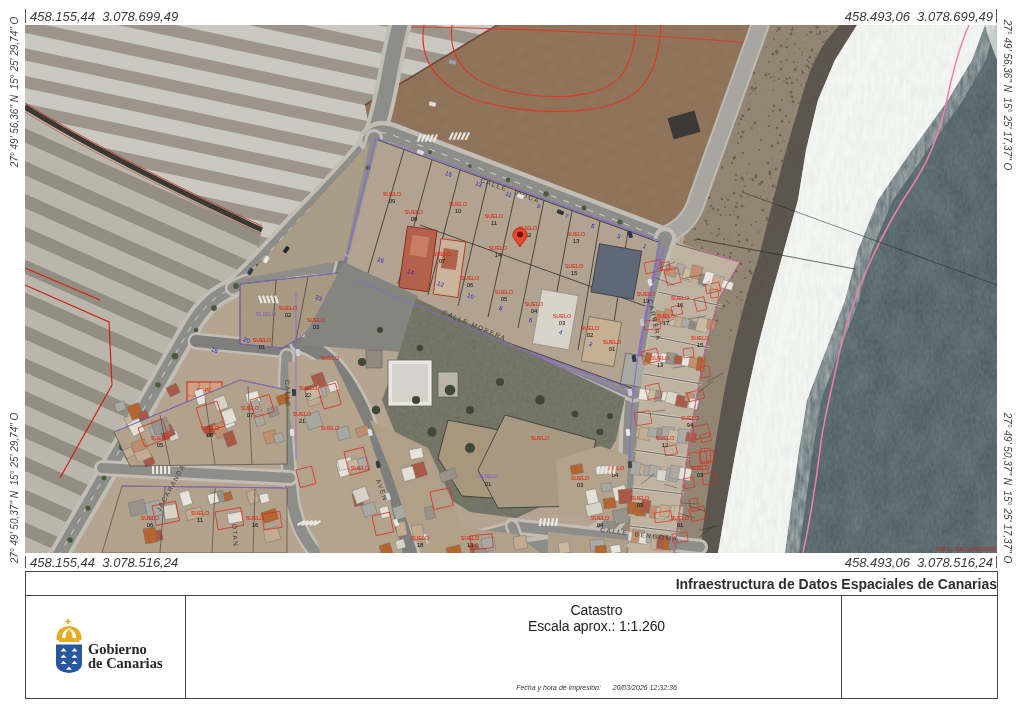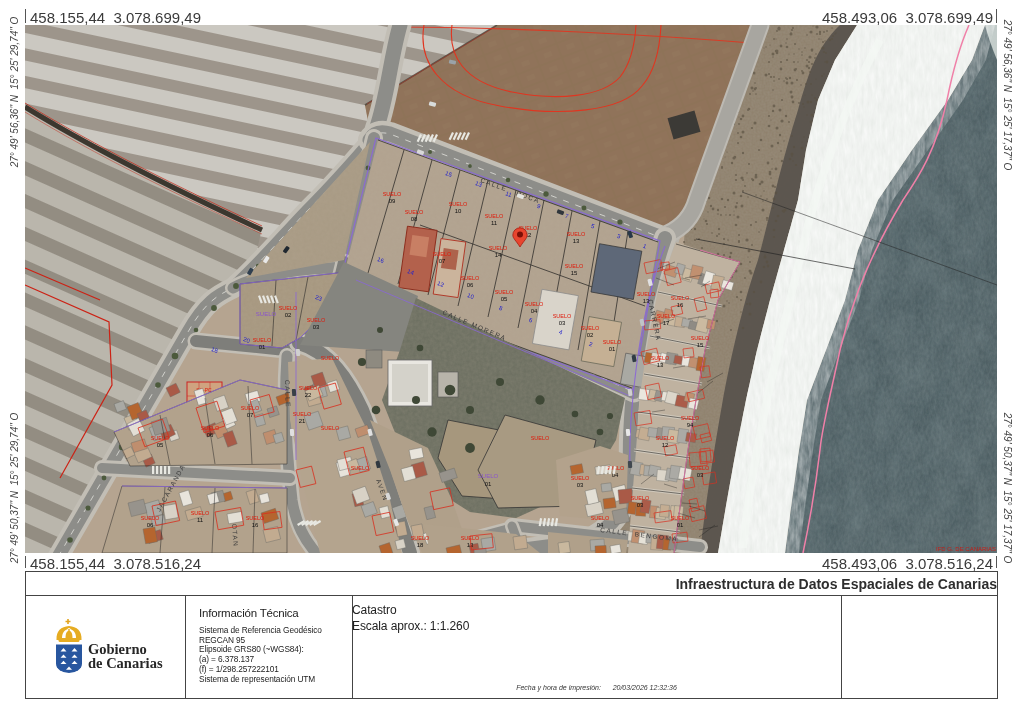--- a/index.html
+++ b/index.html
@@ -1,17 +1,17 @@
 <!DOCTYPE html>
 <html><head>
 <meta charset="utf-8">
 <style>
 html,body{margin:0;padding:0;background:#ffffff;width:1024px;height:724px;overflow:hidden;}
 body{font-family:"Liberation Sans",sans-serif;position:relative;}
-.coord{position:absolute;font-size:15px;color:#3a3a3a;white-space:nowrap;}
+.coord{position:absolute;font-style:italic;font-size:13px;color:#3a3a3a;white-space:nowrap;}
 .rot{position:absolute;font-style:italic;font-size:10px;color:#444;white-space:nowrap;}
 #footer{position:absolute;left:25px;top:571px;width:971px;height:126px;border:1px solid #444;}
 #ftitle{position:absolute;left:0;top:0;width:100%;height:23px;border-bottom:1px solid #444;
  font-weight:bold;font-size:14px;color:#2e2e2e;text-align:right;line-height:24px;}
 .fcell{position:absolute;top:24px;bottom:0;}
 </style>
 </head>
 <body>
 
 <div id="mapwrap" style="position:absolute;left:25px;top:25px;width:972px;height:528px;background:#b5a490;overflow:hidden;">
@@ -1183,26 +1183,20 @@
     <path d="M55.5,664.1 l3,-3.4 3,3.4 z"></path>
           <path d="M66.5,664.1 l3,-3.4 3,3.4 z"></path>
     <path d="M61,669.8 l3,-3.4 3,3.4 z"></path>
    </g>
 
    <text x="83" y="654" font-family="Liberation Serif,serif" font-weight="bold" font-size="14.5" fill="#262626">Gobierno</text>
    <text x="83" y="668" font-family="Liberation Serif,serif" font-weight="bold" font-size="14.5" fill="#262626">de&nbsp;Canarias</text>
   </svg>
  </div>
 
- <div class="fcell" id="cellB" style="left:155px;width:171px;border-right:1px solid #444;">
-   <div style="position:absolute;left:18px;top:11px;font-size:11.5px;letter-spacing:-0.2px;color:#222;">Información Técnica</div>
-   <div style="position:absolute;left:18px;top:30px;font-size:8.3px;letter-spacing:-0.1px;line-height:9.7px;color:#222;">
-     Sistema de Referencia Geodésico<br>REGCAN 95<br>Elipsoide GRS80 (~WGS84):<br>(a) = 6.378.137<br>(f) = 1/298.257222101<br>Sistema de representación UTM
-   </div>
- </div>
 
  <div class="fcell" id="cellC" style="left:326px;width:489px;border-right:1px solid #444;">
-   <div style="position:absolute;left:0;top:6px;width:100%;font-size:12px;letter-spacing:-0.1px;line-height:16px;color:#222;">Catastro<br>Escala aprox.: 1:1.260</div>
+   <div style="position:absolute;left:0;top:6px;width:100%;text-align:center;font-size:14px;letter-spacing:-0.1px;line-height:16px;color:#222;">Catastro<br>Escala aprox.: 1:1.260</div>
 
    <div style="position:absolute;left:0;top:88px;width:100%;text-align:center;font-size:7px;font-style:italic;color:#333;">Fecha y hora de impresión: &nbsp;&nbsp;&nbsp;&nbsp; 20/03/2026 12:32:36</div>
  </div>
 
 </div>
 
 </body></html>

